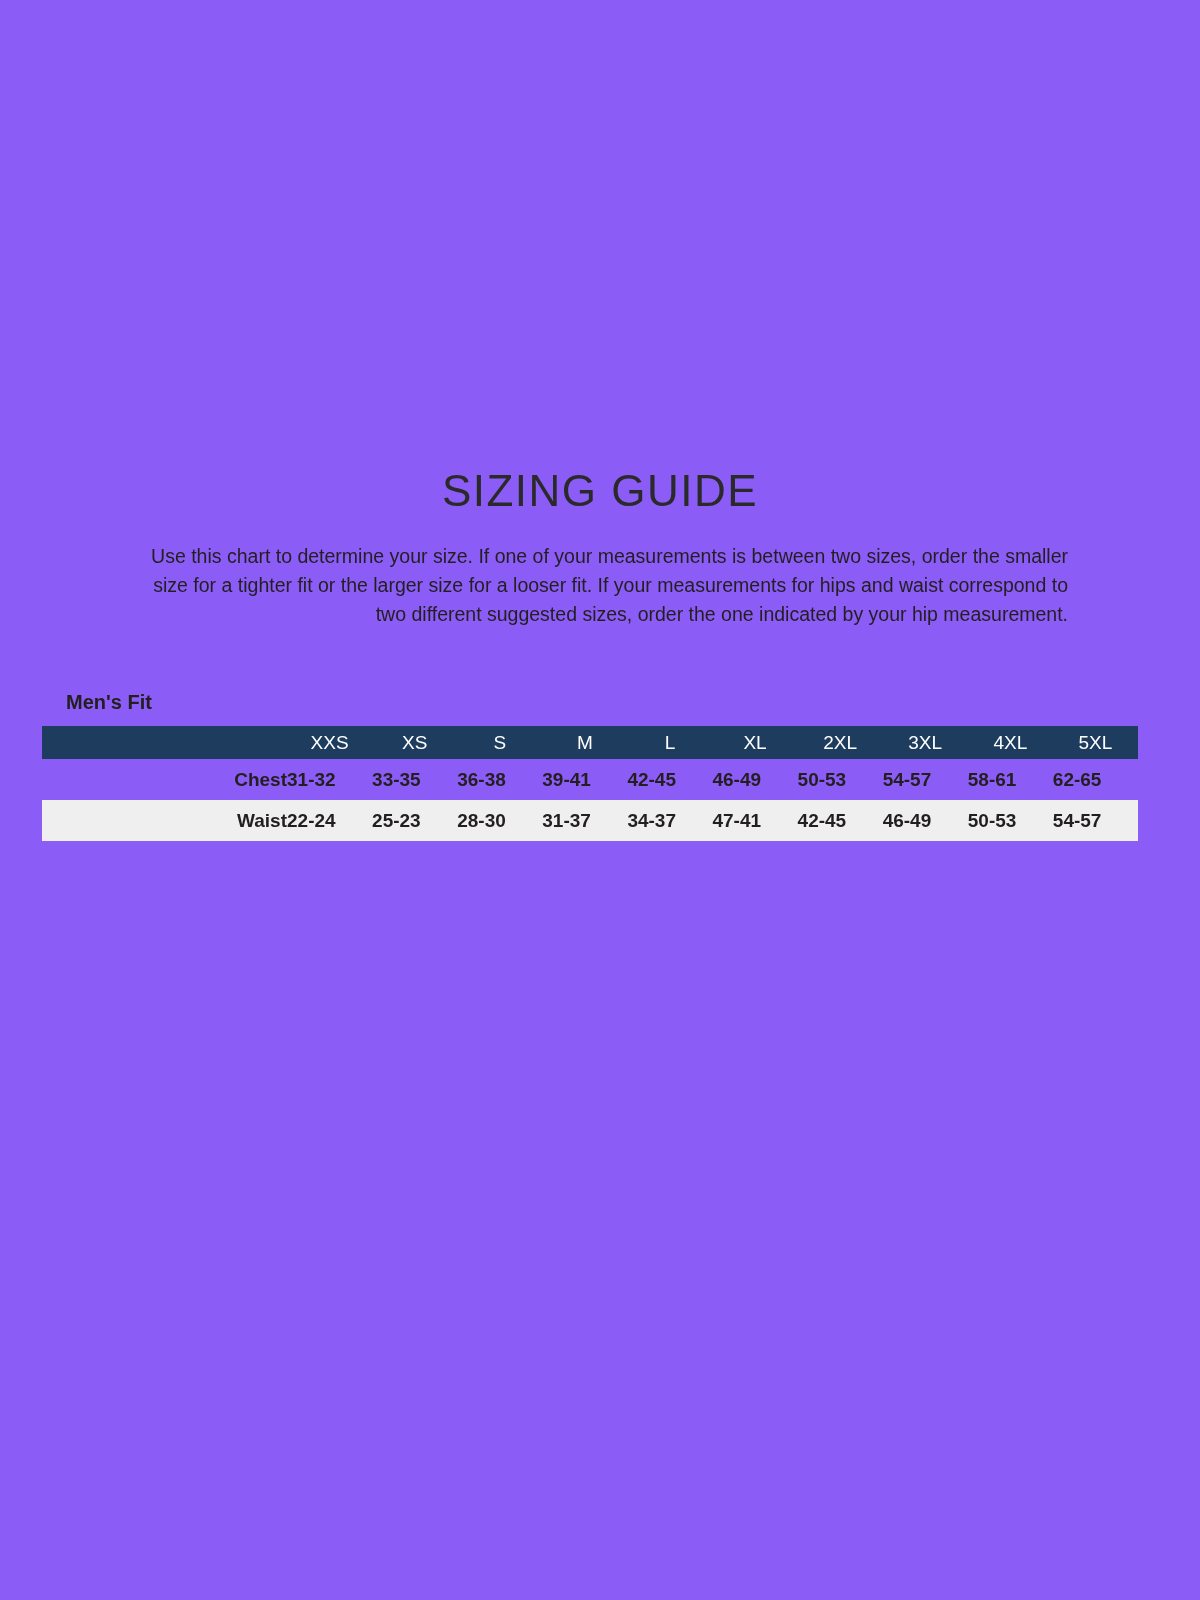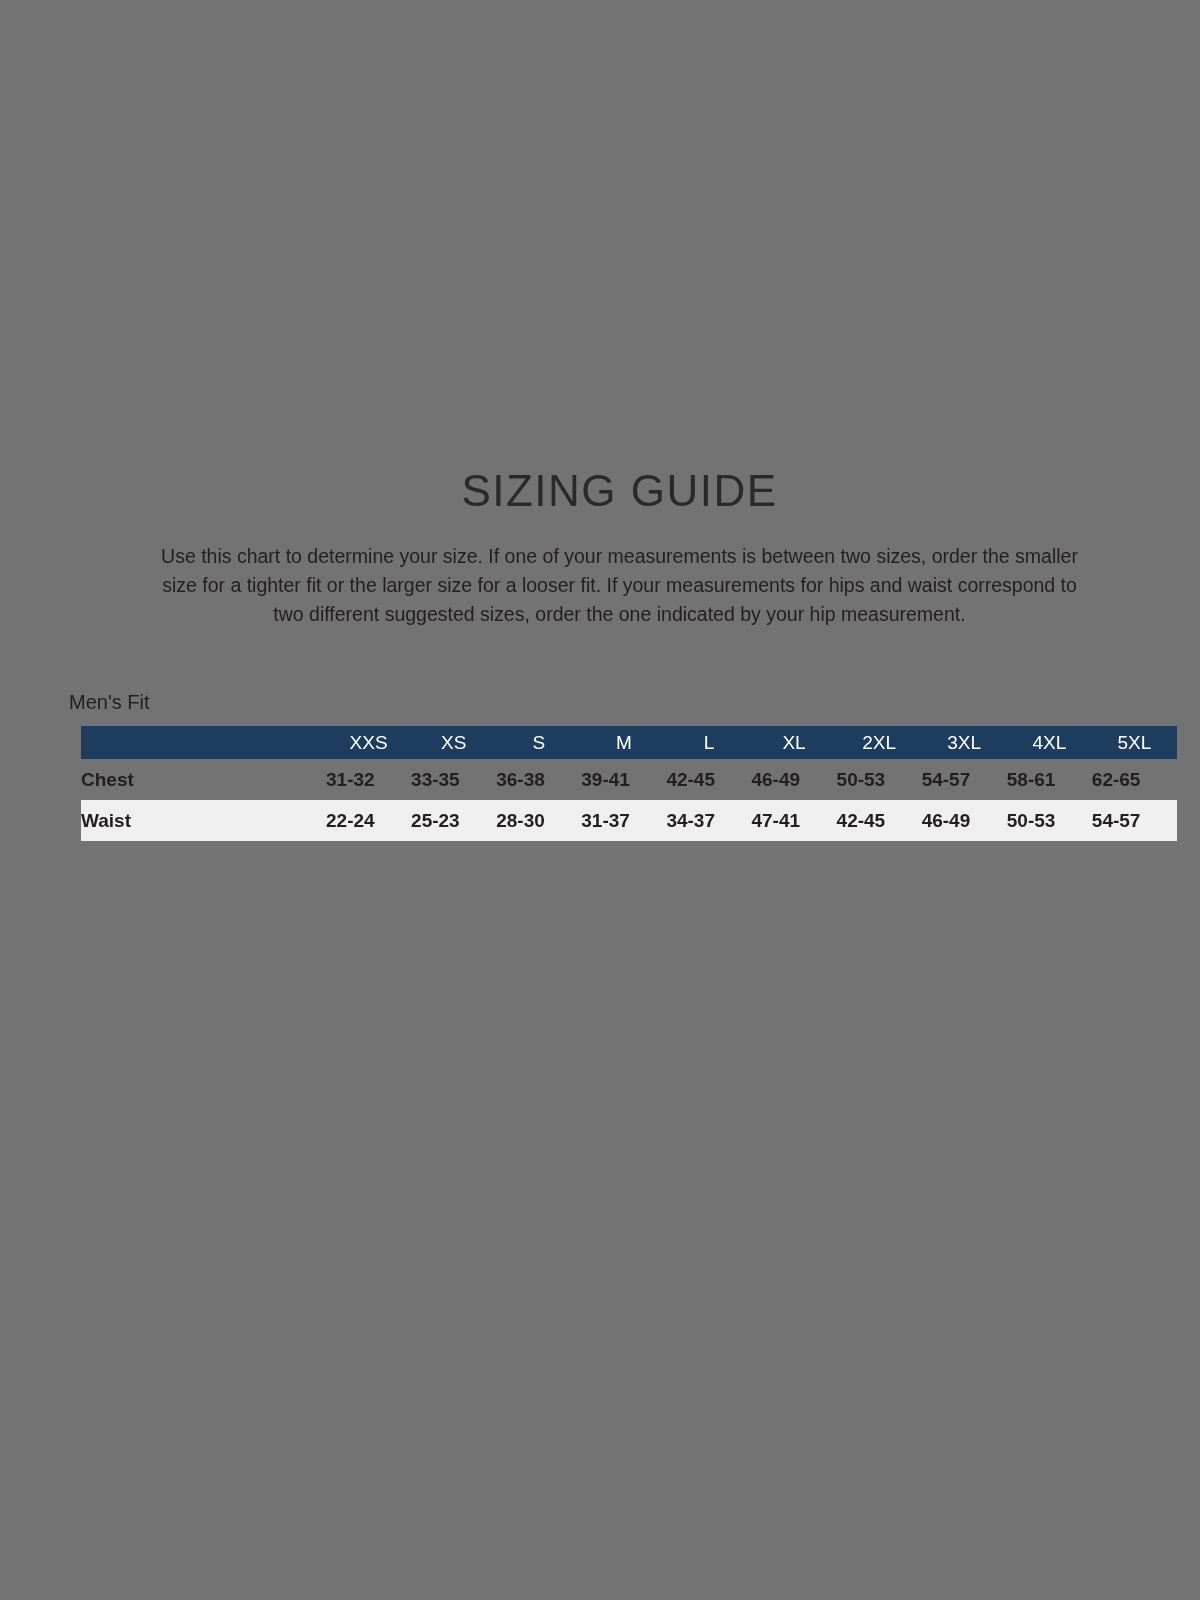--- a/index.html
+++ b/index.html
@@ -7,46 +7,45 @@
     margin: 0;
     padding: 0;
     background: #ffffff;
     font-family: "Liberation Sans", sans-serif;
     color: var(--text-color, #231f20);
   }
   .page {
     position: relative;
     width: 1200px;
     height: 1600px;
-    background: #737373;
+    background: #8b5cf6;
     overflow: hidden;
-    padding-left: 39px;
   }
   .page-title {
     margin: 0;
     padding-top: 466px;
     text-align: center;
     font-size: 44px;
     font-weight: 400;
     letter-spacing: 1.5px;
     color: #2a2a2a;
   }
   .intro-paragraph {
     width: 936px;
     margin: 26px auto 0 auto;
     font-size: 19.5px;
     line-height: 29px;
     font-weight: 400;
     color: var(--text-color, #231f20);
-    text-align: center;
+    text-align: right;
   }
   .section-heading {
-    margin: 62px 0 0 30px;
+    margin: 62px 0 0 66px;
     font-size: 20px;
-    font-weight: 400;
+    font-weight: 700;
     color: var(--text-color, #231f20);
   }
   .size-table {
     width: 1096px;
     margin: 12px 0 0 42px;
     border-collapse: collapse;
     table-layout: fixed;
     font-size: 19px;
   }
   .size-table col.label-col { width: 245px; }
@@ -65,21 +64,21 @@
   }
   .size-table tbody tr {
     height: 41px;
   }
   .size-table tbody tr.alt {
     background: var(--alt-row-bg, #efefef);
     margin-top: 28px;
   }
   .size-table tbody th {
     font-weight: 700;
-    text-align: left;
+    text-align: right;
     vertical-align: middle;
     padding: 0;
   }
   .size-table tbody td {
     text-align: left;
     vertical-align: middle;
     padding: 0;
     font-weight: 700;
   }
 </style>

